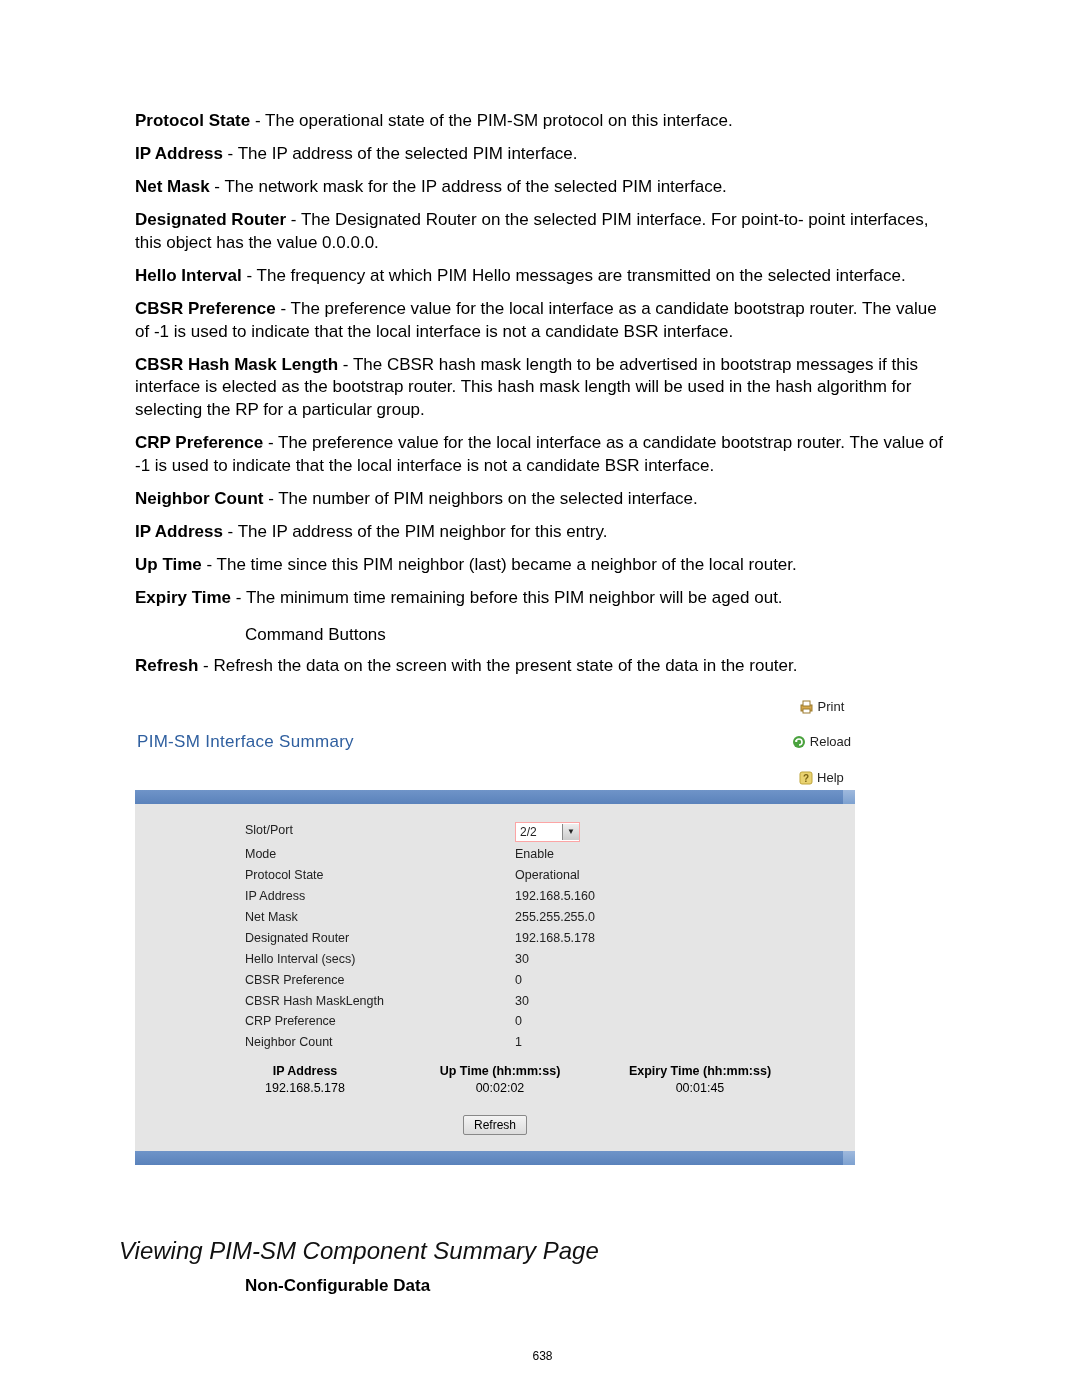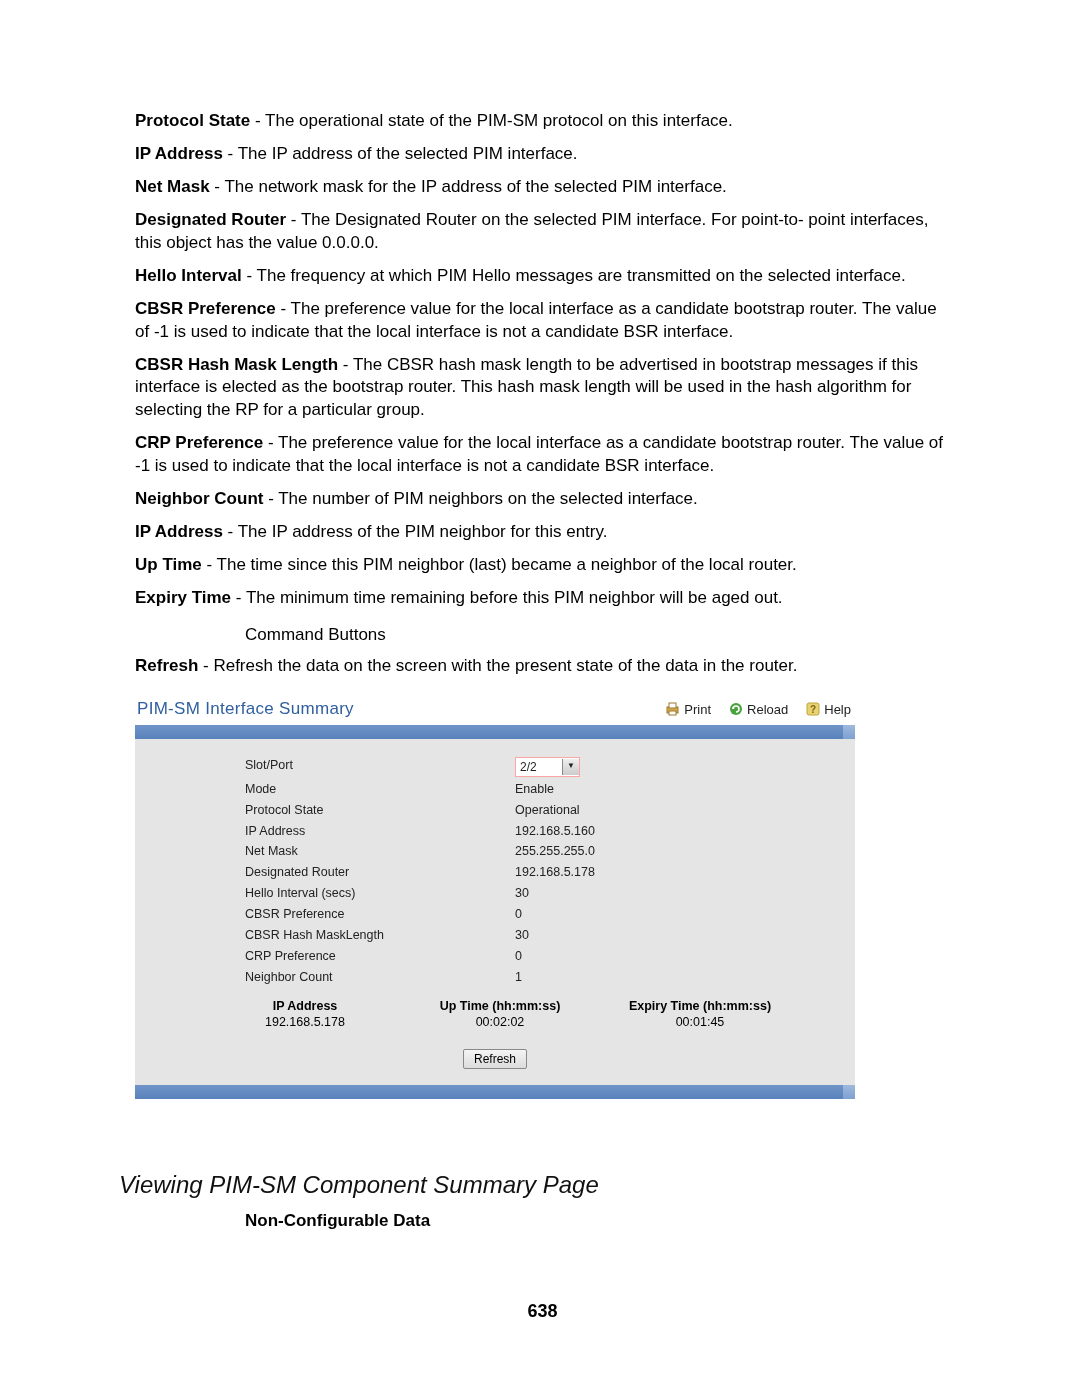--- a/index.html
+++ b/index.html
@@ -37,20 +37,21 @@
     font-size: 17px;
     letter-spacing: 0.3px;
     flex: 1;
   }
   .ss-tools {
     display: flex;
     gap: 18px;
     align-items: center;
     font-size: 13px;
     color: #222;
+    flex-direction: column;
   }
   .ss-tools .tool { display: flex; align-items: center; gap: 4px; cursor: pointer; }
   .bluebar {
     height: 14px;
     background: linear-gradient(#6f94c8, #5a82bb);
     position: relative;
   }
   .bluebar::after {
     content: "";
     position: absolute;
@@ -115,23 +116,23 @@
     font-size: 24px;
     margin: 70px 0 8px -16px;
     color: #111;
   }
   .sub-heading {
     font-weight: bold;
     margin-left: 110px;
   }
   .pagenum {
     text-align: center;
-    font-weight: bold;
-    font-size: 18px;
-    margin-top: 66px;
+    font-weight: normal;
+    font-size: 12px;
+    margin-top: 50px;
   }
   svg { display: block; }
 </style>
 </head>
 <body>
 
 <div class="page">
 
   <p class="def"><b>Protocol State</b><span> - The operational state of the PIM-SM protocol on this interface.</span></p>
   <p class="def"><b>IP Address</b><span> - The IP address of the selected PIM interface.</span></p>

